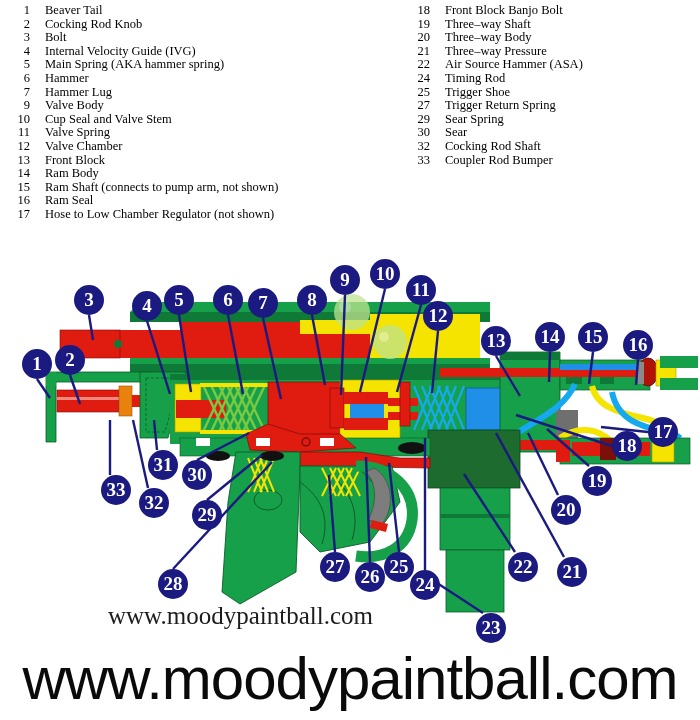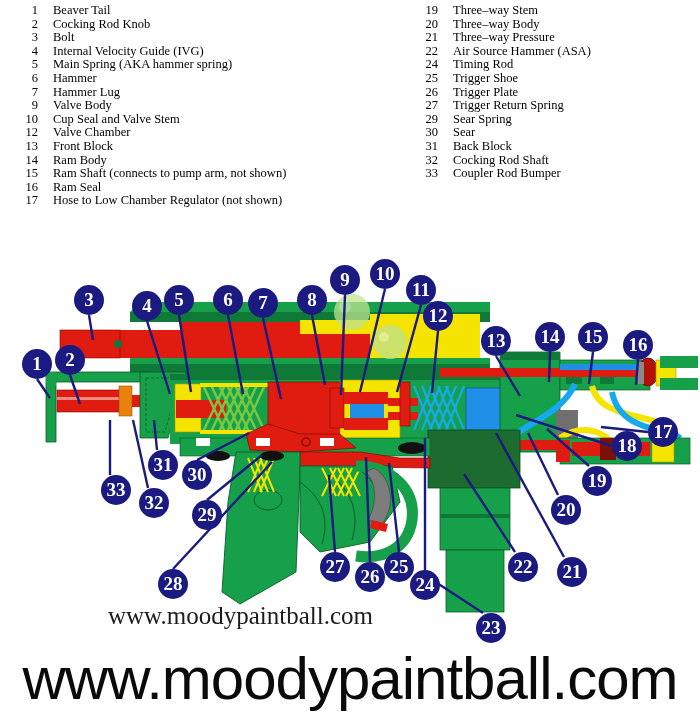--- a/index.html
+++ b/index.html
@@ -1,21 +1,21 @@
 <!DOCTYPE html>
 <html><head>
 <meta charset="utf-8">
 <style>
   html,body{margin:0;padding:0;background:#ffffff;}
   body{width:700px;height:720px;position:relative;overflow:hidden;
        font-family:"Liberation Serif", serif;}
 
   
   #legend{position:absolute;left:0;top:0;width:700px;height:252px;}
-  .legend-col{position:absolute;top:2px;padding-left:8px;}
+  .legend-col{position:absolute;top:2px;}
   #legend-col-left{left:0;width:400px;}
   #legend-col-right{left:400px;width:300px;}
   .legend-row{height:13.6px;line-height:13.6px;white-space:nowrap;}
   .legend-num{display:inline-block;width:30px;text-align:right;
               font-size:12.5px;color:#000;}
   .legend-label{display:inline-block;padding-left:15px;
                 font-size:12.5px;color:#000;}
 
   
   #diagram{position:absolute;left:0;top:252px;width:700px;height:388px;}
@@ -49,39 +49,39 @@
   <div class="legend-col" id="legend-col-left">
       <div class="legend-row"><span class="legend-num">1</span><span class="legend-label">Beaver Tail</span></div>
       <div class="legend-row"><span class="legend-num">2</span><span class="legend-label">Cocking Rod Knob</span></div>
       <div class="legend-row"><span class="legend-num">3</span><span class="legend-label">Bolt</span></div>
       <div class="legend-row"><span class="legend-num">4</span><span class="legend-label">Internal Velocity Guide (IVG)</span></div>
       <div class="legend-row"><span class="legend-num">5</span><span class="legend-label">Main Spring (AKA hammer spring)</span></div>
       <div class="legend-row"><span class="legend-num">6</span><span class="legend-label">Hammer</span></div>
       <div class="legend-row"><span class="legend-num">7</span><span class="legend-label">Hammer Lug</span></div>
       <div class="legend-row"><span class="legend-num">9</span><span class="legend-label">Valve Body</span></div>
       <div class="legend-row"><span class="legend-num">10</span><span class="legend-label">Cup Seal and Valve Stem</span></div>
+      <div class="legend-row"><span class="legend-num">11</span><span class="legend-label">Valve Spring</span></div>
       <div class="legend-row"><span class="legend-num">12</span><span class="legend-label">Valve Chamber</span></div>
       <div class="legend-row"><span class="legend-num">13</span><span class="legend-label">Front Block</span></div>
       <div class="legend-row"><span class="legend-num">14</span><span class="legend-label">Ram Body</span></div>
       <div class="legend-row"><span class="legend-num">15</span><span class="legend-label">Ram Shaft (connects to pump arm, not shown)</span></div>
       <div class="legend-row"><span class="legend-num">16</span><span class="legend-label">Ram Seal</span></div>
       <div class="legend-row"><span class="legend-num">17</span><span class="legend-label">Hose to Low Chamber Regulator (not shown)</span></div>
     </div>
   <div class="legend-col" id="legend-col-right">
-      <div class="legend-row"><span class="legend-num">19</span><span class="legend-label">Three–way Stem</span></div>
+      <div class="legend-row"><span class="legend-num">18</span><span class="legend-label">Front Block Banjo Bolt</span></div>
+      <div class="legend-row"><span class="legend-num">19</span><span class="legend-label">Three–way Shaft</span></div>
       <div class="legend-row"><span class="legend-num">20</span><span class="legend-label">Three–way Body</span></div>
       <div class="legend-row"><span class="legend-num">21</span><span class="legend-label">Three–way Pressure</span></div>
       <div class="legend-row"><span class="legend-num">22</span><span class="legend-label">Air Source Hammer (ASA)</span></div>
       <div class="legend-row"><span class="legend-num">24</span><span class="legend-label">Timing Rod</span></div>
       <div class="legend-row"><span class="legend-num">25</span><span class="legend-label">Trigger Shoe</span></div>
-      <div class="legend-row"><span class="legend-num">26</span><span class="legend-label">Trigger Plate</span></div>
       <div class="legend-row"><span class="legend-num">27</span><span class="legend-label">Trigger Return Spring</span></div>
       <div class="legend-row"><span class="legend-num">29</span><span class="legend-label">Sear Spring</span></div>
       <div class="legend-row"><span class="legend-num">30</span><span class="legend-label">Sear</span></div>
-      <div class="legend-row"><span class="legend-num">31</span><span class="legend-label">Back Block</span></div>
       <div class="legend-row"><span class="legend-num">32</span><span class="legend-label">Cocking Rod Shaft</span></div>
       <div class="legend-row"><span class="legend-num">33</span><span class="legend-label">Coupler Rod Bumper</span></div>
     </div>
 </div>
 
 <div id="diagram">
 
 <svg id="gun-svg" width="700" height="388" viewBox="0 0 700 388">
 
   <g>

